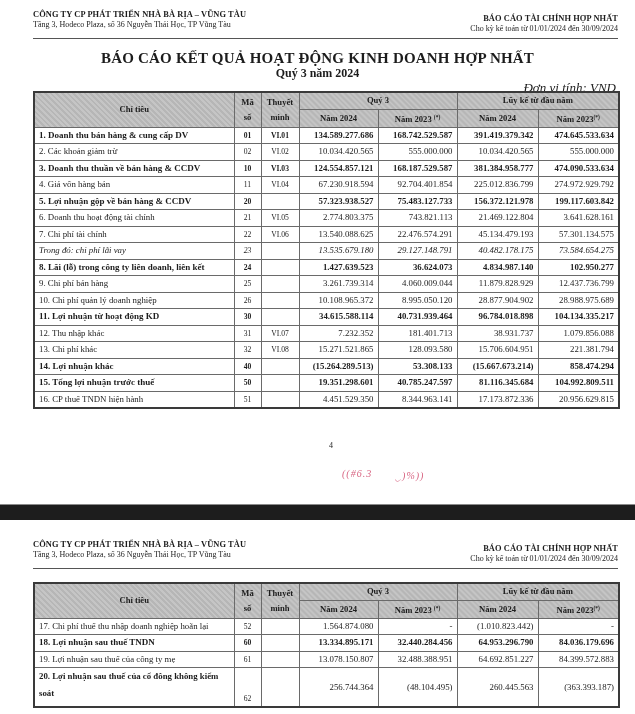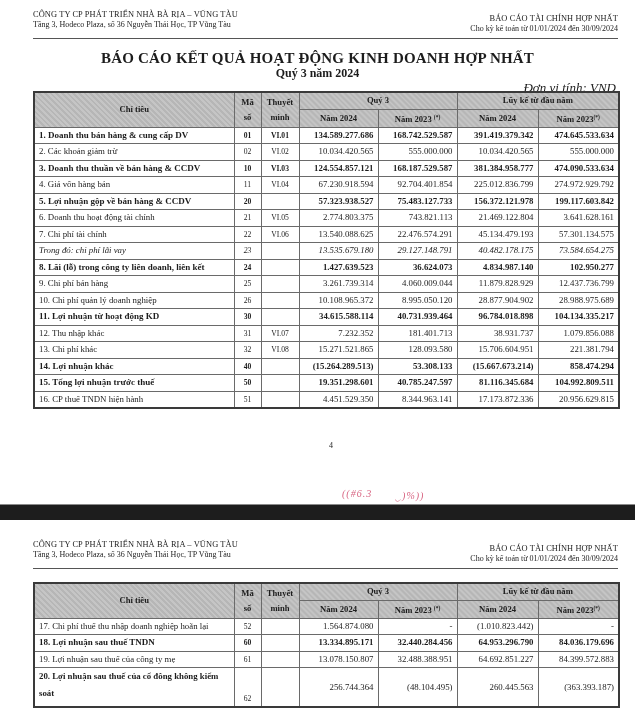--- a/index.html
+++ b/index.html
@@ -11,21 +11,21 @@
     position: relative;
   }
   .page { position: absolute; left: 0; width: 635px; background: #fff; }
   .page1 { top: 0; height: 492px; }
   .page2 { top: 520px; height: 194px; background: #f4f4f4; }
   .page2 .inner { position: absolute; left: 0; top: 0; width: 635px; height: 194px; background: #fff; }
 
   .hdr { position: absolute; left: 33px; right: 17px; height: 28px; border-bottom: 1px solid #555; }
   .hdr .left { position: absolute; left: 0; top: 0; }
   .hdr .right { position: absolute; right: 0; top: 4px; text-align: right; }
-  .hdr .co { font-size: 8.4px; font-weight: normal; letter-spacing: 0.1px; }
+  .hdr .co { font-size: 8.4px; font-weight: bold; letter-spacing: 0.1px; }
   .hdr .addr { font-size: 8px; margin-top: 1px; }
   .page1 .hdr { top: 10px; }
   .page2 .hdr { top: 20px; }
 
   .title { position: absolute; left: 0; width: 635px; top: 50px; text-align: center; font-weight: bold; font-size: 15px; letter-spacing: 0.2px; }
   .subtitle { position: absolute; left: 0; width: 635px; top: 66px; text-align: center; font-weight: bold; font-size: 12px; }
   .unit { position: absolute; right: 19px; top: 80px; font-size: 13px; font-style: italic; }
 
   table.fin {
     position: absolute; left: 33px; border-collapse: collapse; table-layout: fixed;
@@ -54,21 +54,21 @@
   .t2 { top: 582px; }
   .t2 td, .t2 th { height: 15.2px; }
   .t2 tr.tall td { height: 38px; }
   .t2 tr.tall td.lbl { white-space: normal; line-height: 17px; vertical-align: top; font-weight: bold; }
   .t2 tr.tall td.code { vertical-align: bottom; }
   .t2 tr.tall td.num { vertical-align: middle; }
 
   .pgnum { position: absolute; left: 329px; top: 441px; font-size: 8px; }
 
   .separator { position: absolute; left: 0; top: 504px; width: 635px; height: 16px; background: #1d1d1d; border-top: 1px solid #8a8a8a; border-bottom: 1px solid #8a8a8a; }
-  .stamp { position: absolute; top: 488px; height: 16px; color: #d0476a; font-size: 10px; font-style: italic; letter-spacing: 1px; opacity: 0.85; }
+  .stamp { position: absolute; top: 468px; height: 16px; color: #d0476a; font-size: 10px; font-style: italic; letter-spacing: 1px; opacity: 0.85; }
   .stamp.s1 { left: 342px; }
   .stamp.s2 { left: 395px; }
 </style>
 </head>
 <body>
 
 <div class="page page1">
   <div class="hdr">
     <div class="left">
       <div class="co">CÔNG TY CP PHÁT TRIỂN NHÀ BÀ RỊA – VŨNG TÀU</div>

